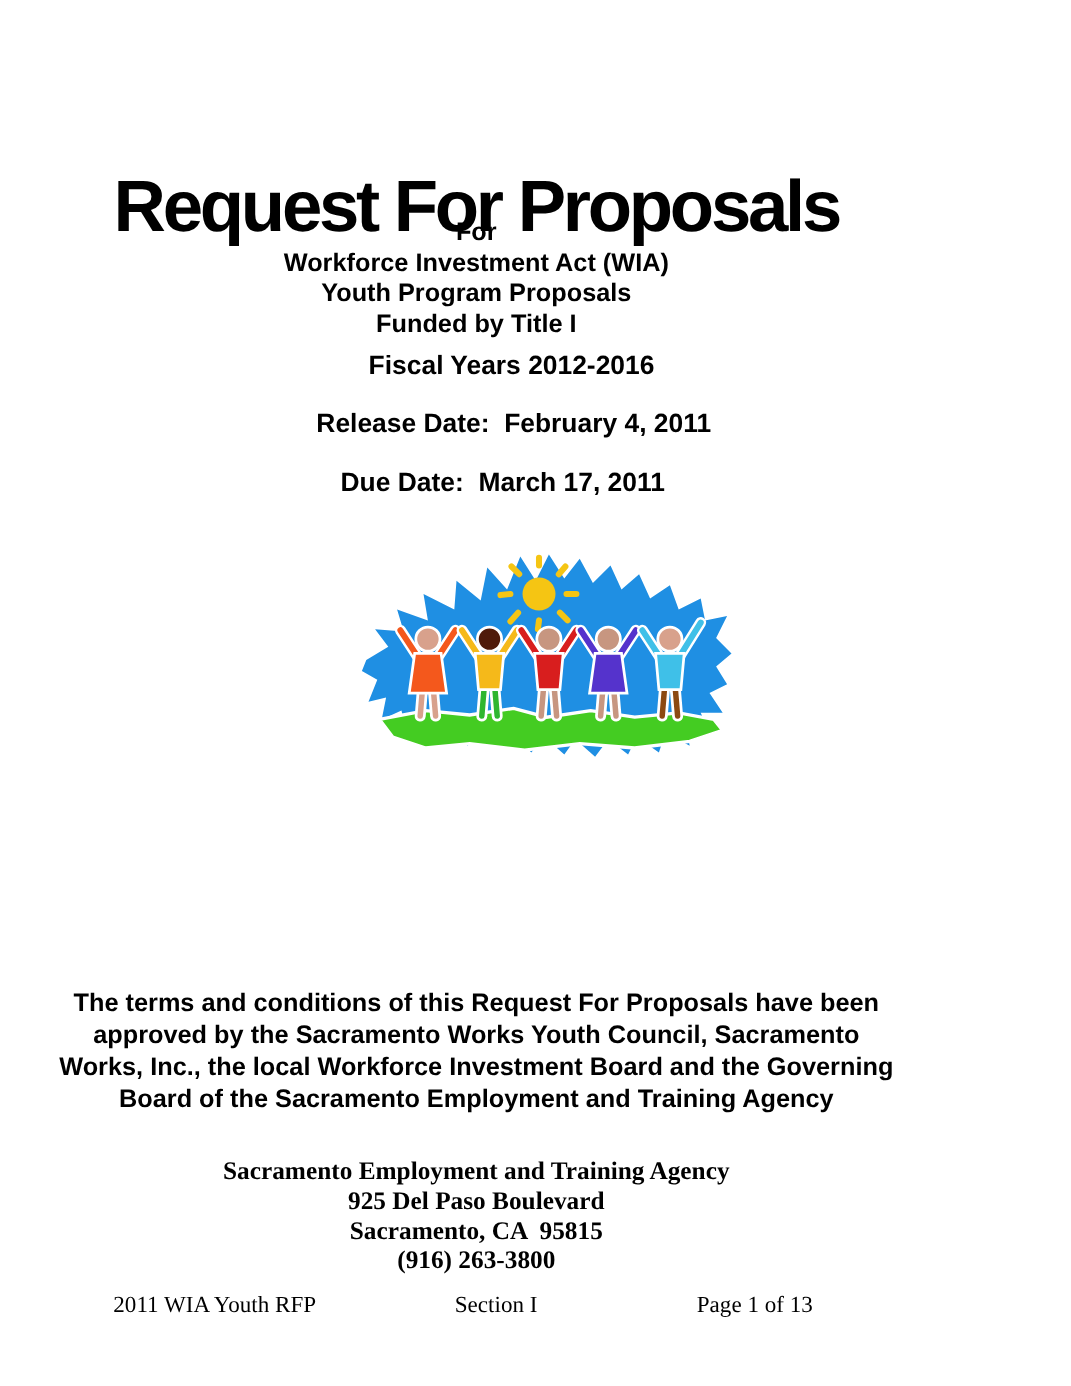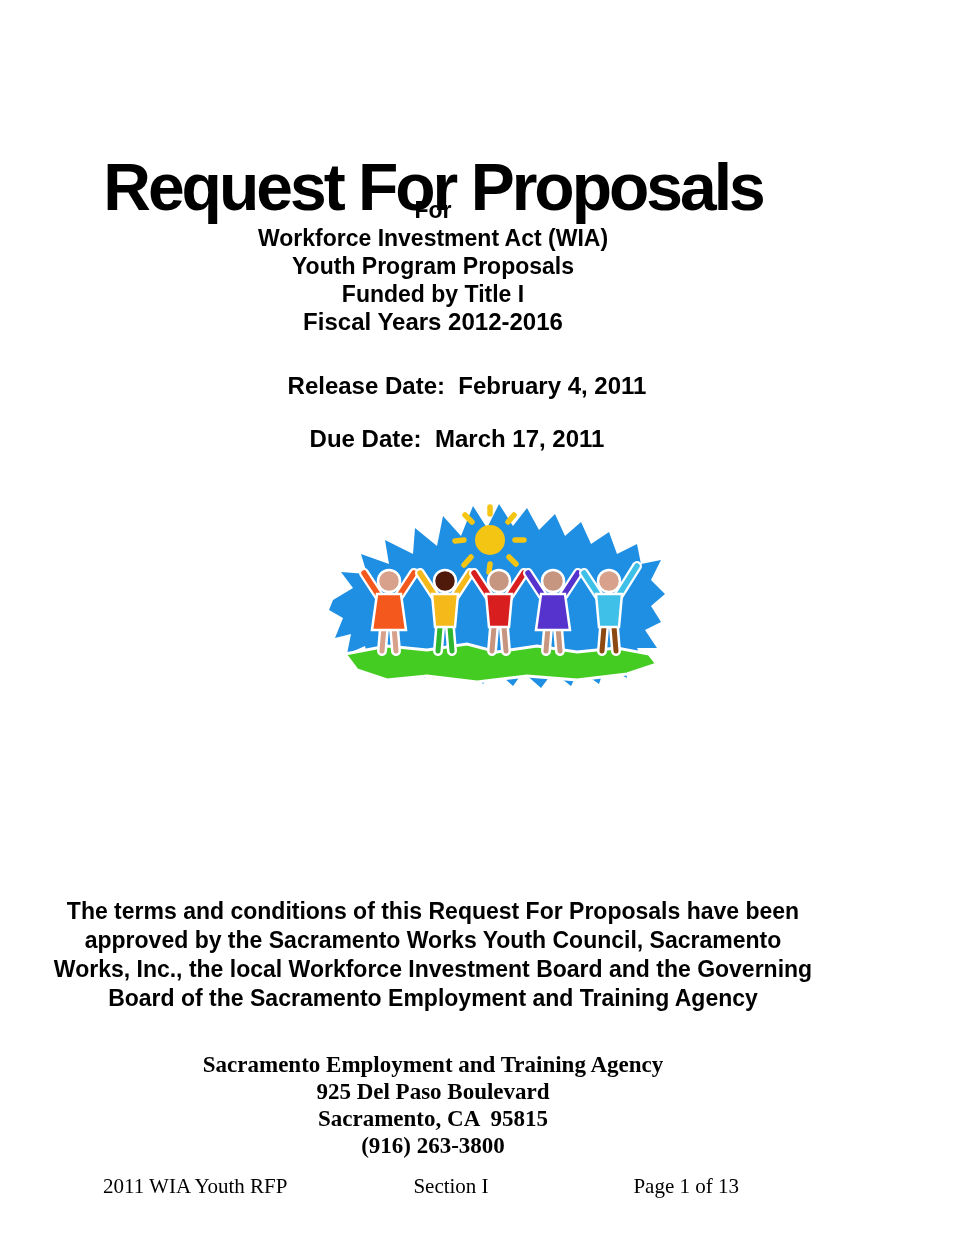--- a/index.html
+++ b/index.html
@@ -23,21 +23,21 @@
     top:196px;
     font-size:23px;
     font-weight:700;
     line-height:28px;
   }
   .mid-line {
     font-size:24px;
     font-weight:700;
     white-space:pre;
   }
-  .fiscal   { top:308px; }
+  .fiscal   { top:319px;padding-left:32px; }
   .release  { top:372px;margin-left:34px; }
   .due      { top:425px;margin-left:24px; }
   .clipart-wrap {
     position:absolute;
     left:327px; top:502px;
     width:340px; height:200px;
   }
   .approval-block {
     top:897px;
     font-size:23px;

